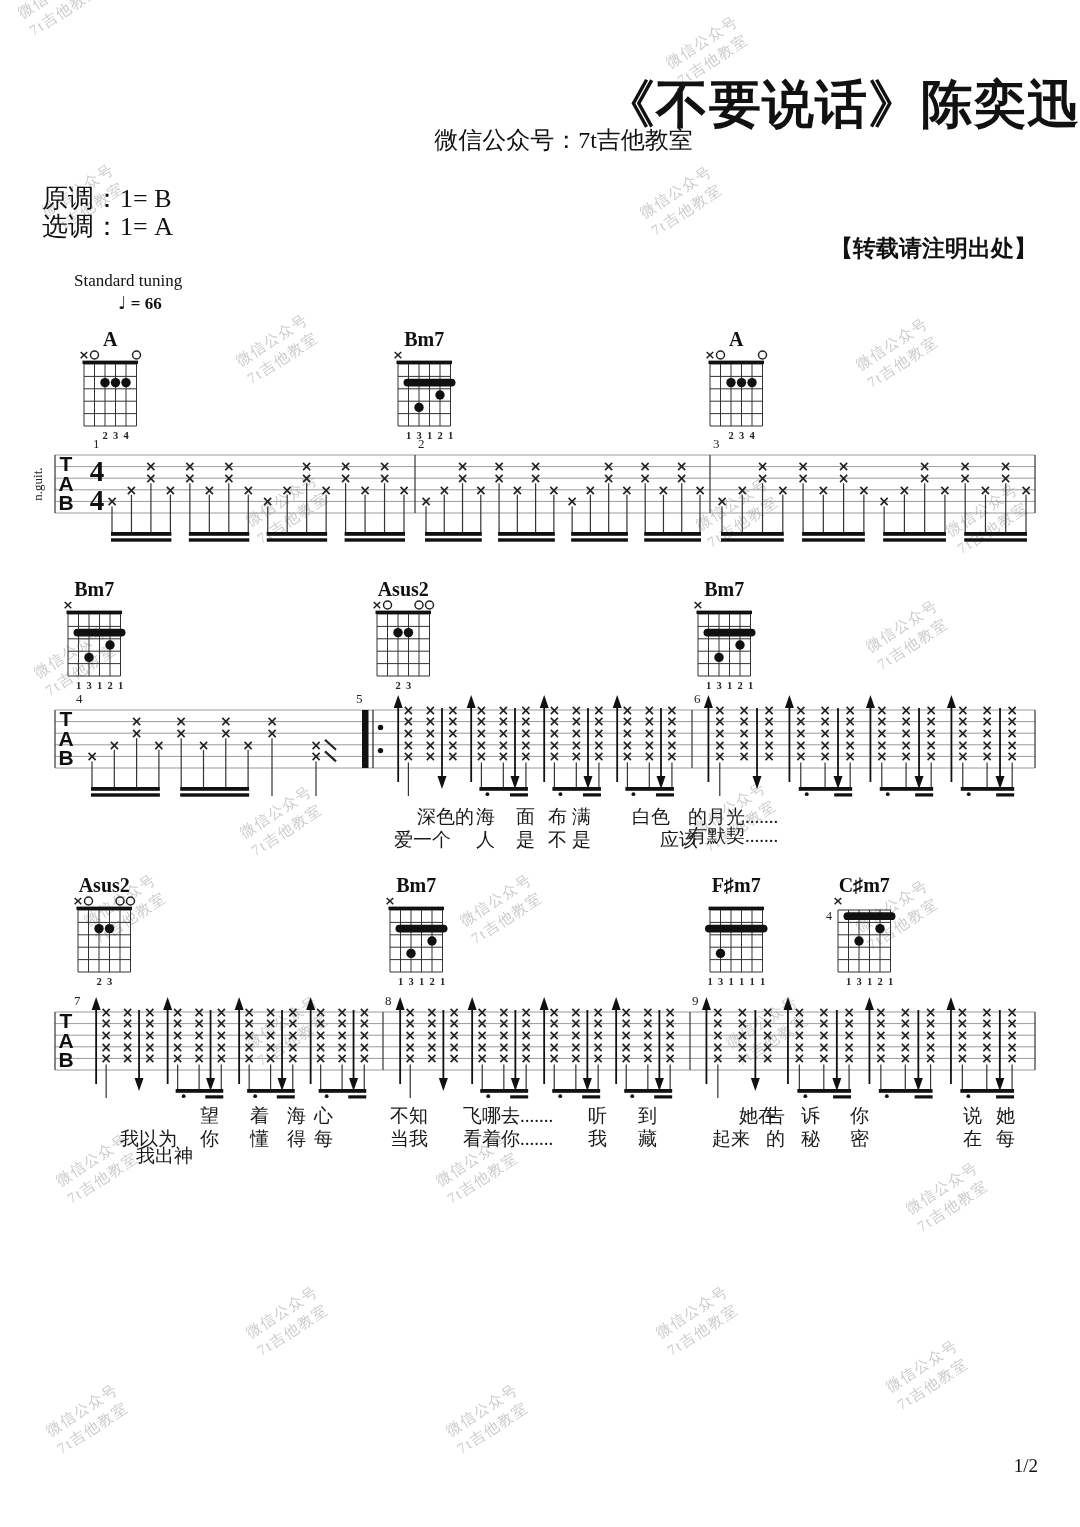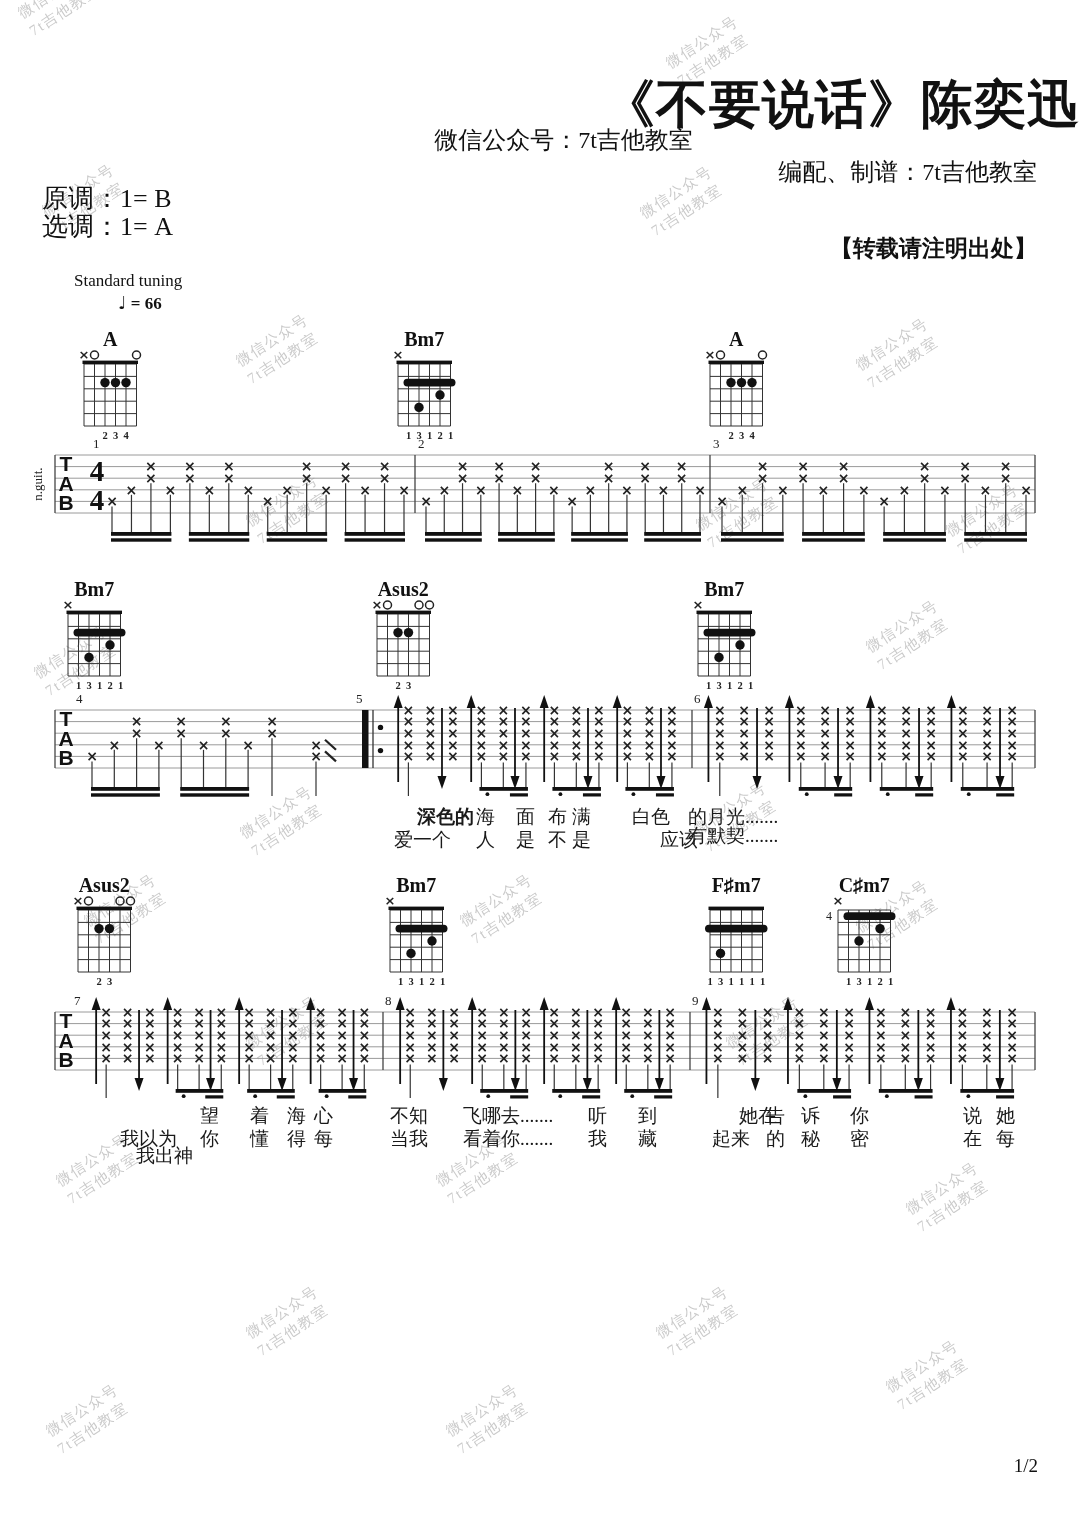--- a/index.html
+++ b/index.html
@@ -141,21 +141,20 @@
         <div>微信公众号</div>
         <div>7t吉他教室</div>
       </div>
       <div class="wm" style="left: 882px; top: 1380px;">
         <div>微信公众号</div>
         <div>7t吉他教室</div>
       </div>
     </div>
   <div class="title">《不要说话》陈奕迅</div>
   <div class="subtitle">微信公众号：7t吉他教室</div>
-  <div class="credit">编配、制谱：7t吉他教室</div>
   <div class="keyline key1">原调：1= B</div>
   <div class="keyline key2">选调：1= A</div>
   <div class="notice">【转载请注明出处】</div>
   <div class="tuning">Standard tuning</div>
   <div class="tempo"><span class="note">♩</span> <span>= 66</span></div>
   <svg id="music" width="1080" height="1527" viewBox="0 0 1080 1527">
       <g transform="translate(62,330)">
         <text x="48.25" y="16" text-anchor="middle" class="cname">A</text>
         <text x="22" y="29" text-anchor="middle" class="mark">×</text>
         <circle cx="32.5" cy="25" r="4" fill="none" stroke="#222" stroke-width="1.5"></circle>
@@ -1101,21 +1100,21 @@
         <polygon points="995.345,1078 1004.345,1078 999.845,1091" fill="#111"></polygon>
         <line x1="962.355" y1="1064.4" x2="962.355" y2="1089" stroke="#333" stroke-width="1.2"></line>
         <line x1="986.805" y1="1064.4" x2="986.805" y2="1089" stroke="#333" stroke-width="1.2"></line>
         <line x1="1012.07" y1="1064.4" x2="1012.07" y2="1089" stroke="#333" stroke-width="1.2"></line>
         <rect x="960.355" y="1089" width="53.71500000000003" height="3.8" fill="#111"></rect>
         <rect x="996.07" y="1095.3" width="18" height="3.2" fill="#111"></rect>
         <circle cx="968.355" cy="1096.2" r="1.9" fill="#111"></circle>
       </g>
     </svg>
   <div id="lyrics">
-      <span class="lyr" style="left: 417px; top: 804px; font-weight: bold;">深色的</span>
+      <span class="lyr" style="left: 417px; top: 804px;">深色的</span>
       <span class="lyr" style="left: 476px; top: 804px;">海</span>
       <span class="lyr" style="left: 516px; top: 804px;">面</span>
       <span class="lyr" style="left: 548px; top: 804px;">布</span>
       <span class="lyr" style="left: 572px; top: 804px;">满</span>
       <span class="lyr" style="left: 632px; top: 804px;">白色</span>
       <span class="lyr" style="left: 688px; top: 804px; text-align: right;">的月光.......</span>
       <span class="lyr" style="left: 394px; top: 827px; text-align: center;">爱一个</span>
       <span class="lyr" style="left: 476px; top: 827px;">人</span>
       <span class="lyr" style="left: 516px; top: 827px;">是</span>
       <span class="lyr" style="left: 548px; top: 827px;">不</span>

